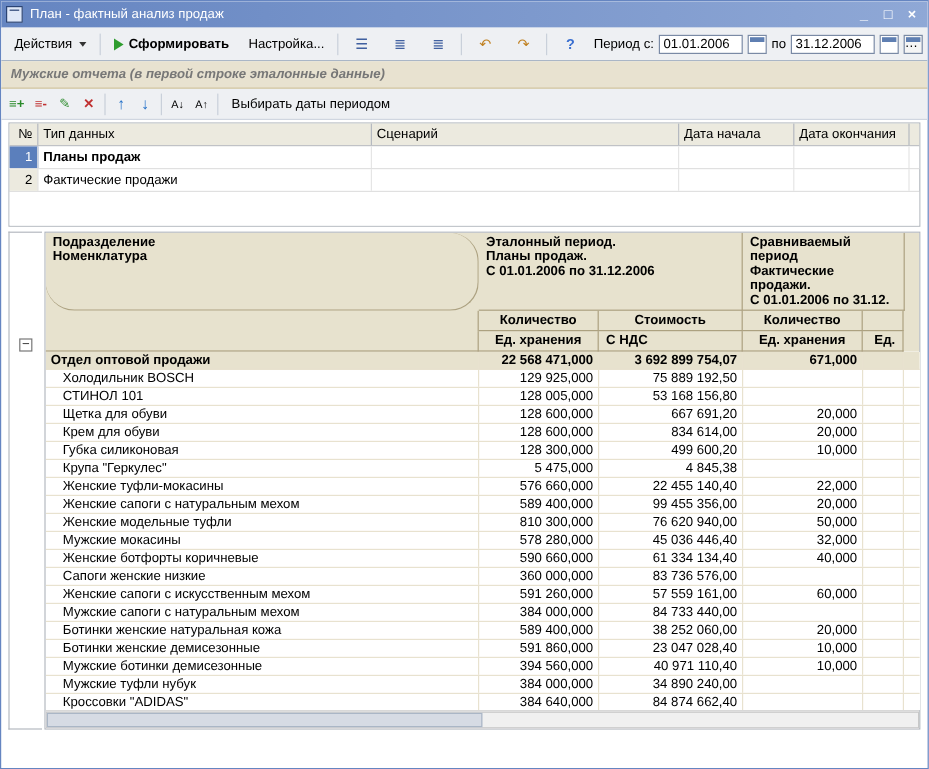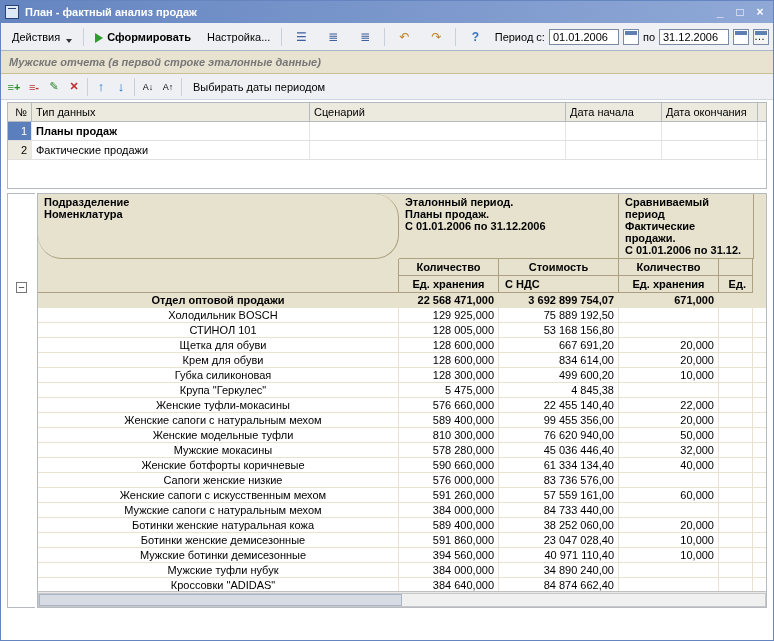--- a/index.html
+++ b/index.html
@@ -21,31 +21,31 @@
     align-items: center;
     padding: 0 4px;
     justify-content: space-between;
   }
   .titlebar-left { display: flex; align-items: center; gap: 6px; }
   .titlebar-left .icon-doc {
     display:inline-block;width:14px;height:14px;background:#dfe8f7;border:1px solid #2a4374;
     position:relative;
   }
   .titlebar-left .icon-doc::before{content:"";position:absolute;left:2px;top:2px;right:2px;height:1px;background:#2a4374;}
-  .titlebar-title { font-weight: bold; }
+  .titlebar-title { font-weight: normal; }
   .titlebar-right { display:flex; gap:2px; }
   .win-btn {
     width:18px;height:16px;display:flex;align-items:center;justify-content:center;
     color:#fff;font-weight:bold;font-size:12px;
   }
   .toolbar {
     background: #eef0f3; border-bottom:1px solid #aab6c6;
     height:28px; display:flex; align-items:center; padding:0 4px; gap:2px;
   }
-  .tb-btn { padding:3px 6px; border:1px solid transparent; display:flex; align-items:flex-end; gap:4px;}
+  .tb-btn { padding:3px 6px; border:1px solid transparent; display:flex; align-items:center; gap:4px;}
   .tb-btn .tri-down{width:0;height:0;border-left:3px solid transparent;border-right:3px solid transparent;border-top:4px solid #333;margin-left:2px;}
   .tb-sep{width:1px;height:18px;background:#c9d0da;margin:0 2px;}
   .play-icon{width:0;height:0;border-top:5px solid transparent;border-bottom:5px solid transparent;border-left:8px solid #2e9d2e;}
   .toolbar .bold{font-weight:bold;}
   .tb-icon{width:16px;height:16px;display:inline-flex;align-items:center;justify-content:center;color:#4060a0;font-size:12px;}
   .tb-right{margin-left:auto;display:flex;align-items:center;gap:4px;}
   .date-box{background:#fff;border:1px solid #7a8aa5;padding:1px 3px;font-size:11px;width:70px;}
   .cal-icon{width:16px;height:16px;background:#fff;border:1px solid #7a8aa5;display:inline-block;position:relative;}
   .cal-icon::before{content:"";position:absolute;left:1px;right:1px;top:1px;height:4px;background:#5f7fb2;}
   .section-label{background:#e8e2d0;color:#777;font-style:italic;font-weight:bold;padding:5px 8px;border-bottom:1px solid #cdbf95;}
@@ -72,21 +72,21 @@
   .rg-head-row{display:flex;}
   .rg-head .cell{border-right:1px solid #aca180;border-bottom:1px solid #aca180;padding:2px 6px;}
   .c-nom{width:361px;} .c-qty{width:100px;text-align:center;} .c-cost{width:120px;text-align:center;}
   .c-period{width:220px;font-weight:bold;} .c-period2{width:135px;font-weight:bold;}
   .c-unit{width:100px;text-align:center;font-weight:bold;} .c-nds{width:120px;font-weight:bold;}
   .c-unit2{width:100px;text-align:center;font-weight:bold;} .c-unit3{width:34px;}
   .rg-body{flex:1;overflow-y:auto;overflow-x:hidden;background:#fff;}
   .rg-row{display:flex;border-bottom:1px solid #e8e2cf;}
   .rg-row .cell{border-right:1px solid #e8e2cf;padding:1px 4px;white-space:nowrap;overflow:hidden;}
   .rg-row.total{background:#e7e2ce;font-weight:bold;}
-  .rg-row .c-nom{padding-left:14px;text-align:center;}
+  .rg-row .c-nom{padding-left:14px;}
   .rg-row.total .c-nom{padding-left:4px;}
   .num{text-align:right;}
   .hscroll{height:16px;background:#e8e8e8;border-top:1px solid #c0c0c0;display:flex;align-items:center;}
   .hscroll .track{flex:1;height:14px;background:#f0f0f0;border:1px solid #c8c8c8;position:relative;}
   .hscroll .thumb{position:absolute;left:0;top:0;bottom:0;width:50%;background:#d6dbe4;border:1px solid #aab6c6;}
 </style>
 </head>
 <body>
 
 <div class="titlebar">
@@ -327,21 +327,21 @@
         </div>
         <div class="rg-row">
           <div class="cell c-nom">Женские ботфорты коричневые</div>
           <div class="cell c-qty num">590 660,000</div>
           <div class="cell c-cost num">61 334 134,40</div>
           <div class="cell num" style="width:100px;">40,000</div>
           <div class="cell" style="width:34px;"></div>
         </div>
         <div class="rg-row">
           <div class="cell c-nom">Сапоги женские низкие</div>
-          <div class="cell c-qty num">576 000,000</div>
+          <div class="cell c-qty num">360 000,000</div>
           <div class="cell c-cost num">83 736 576,00</div>
           <div class="cell num" style="width:100px;"></div>
           <div class="cell" style="width:34px;"></div>
         </div>
         <div class="rg-row">
           <div class="cell c-nom">Женские сапоги с искусственным мехом</div>
           <div class="cell c-qty num">591 260,000</div>
           <div class="cell c-cost num">57 559 161,00</div>
           <div class="cell num" style="width:100px;">60,000</div>
           <div class="cell" style="width:34px;"></div>

